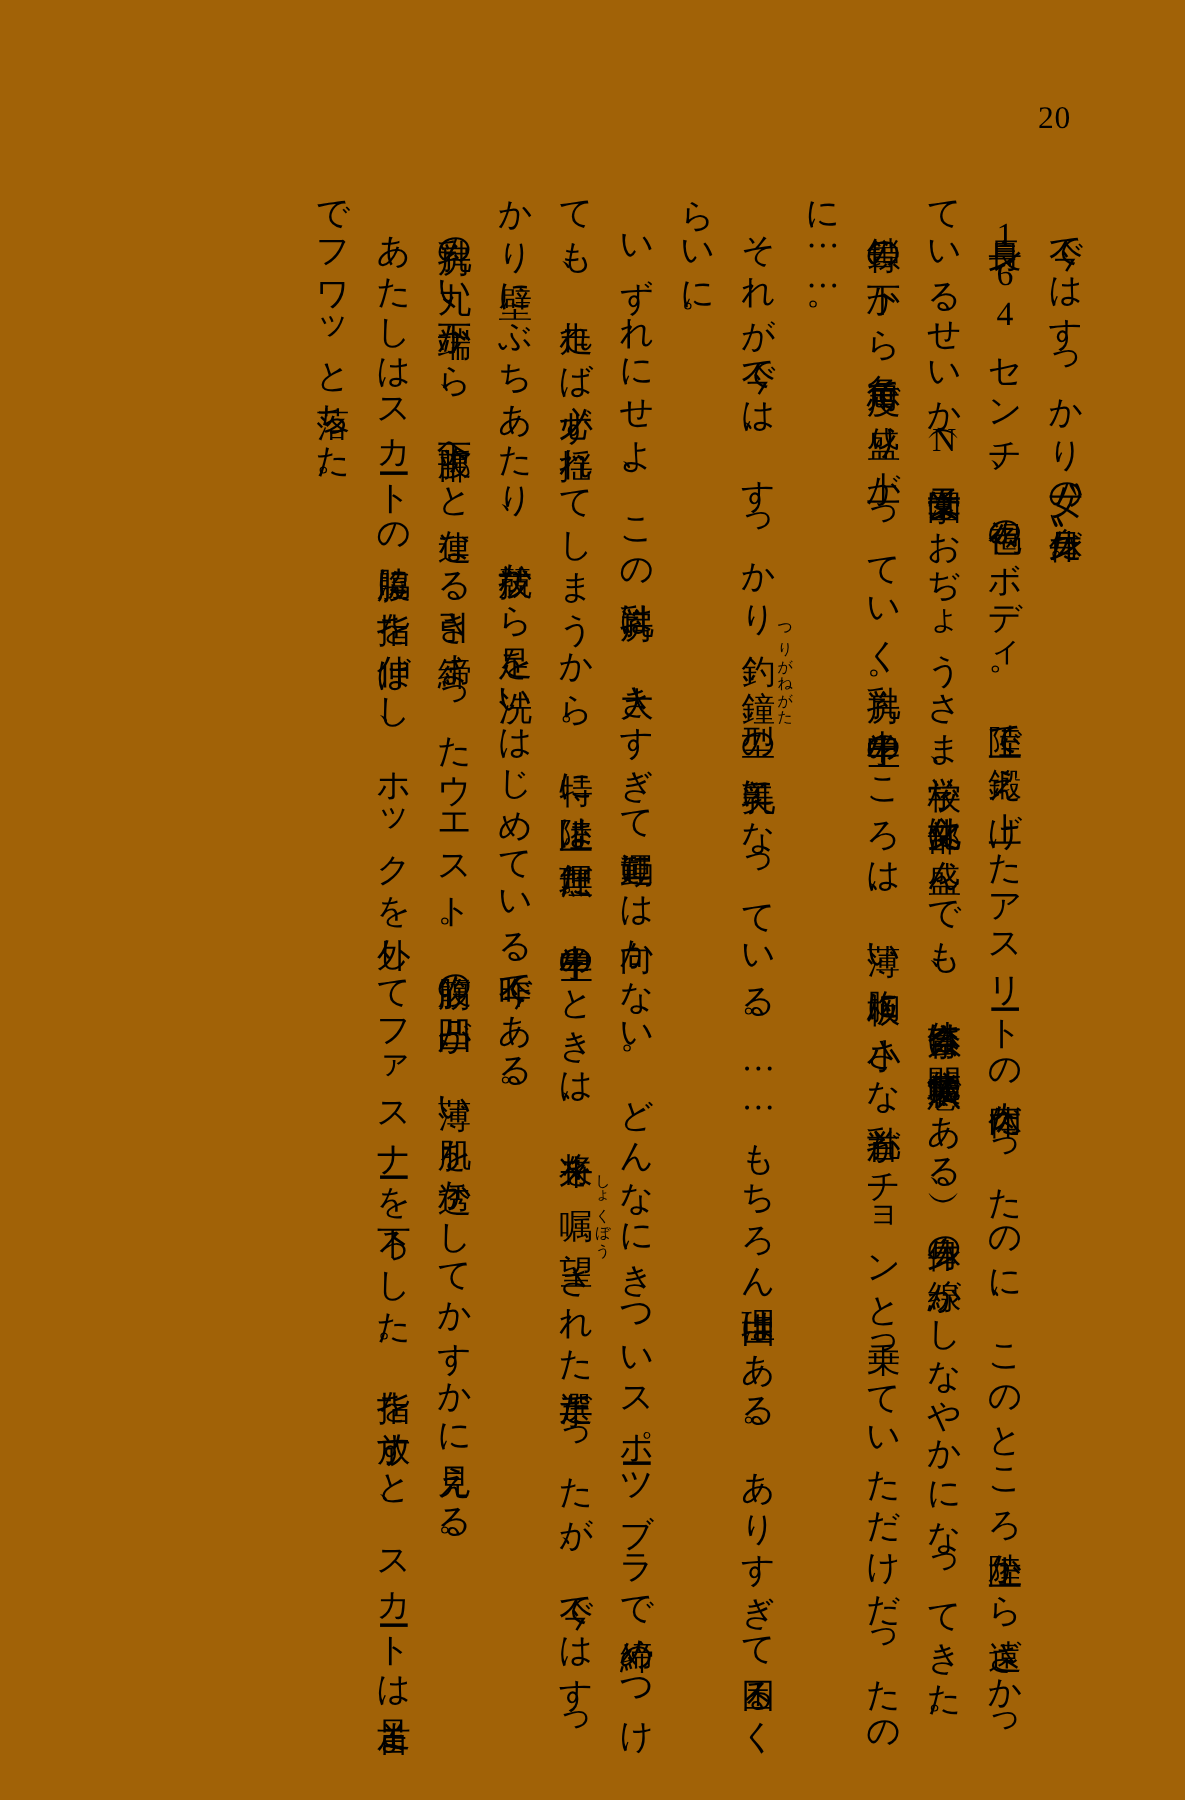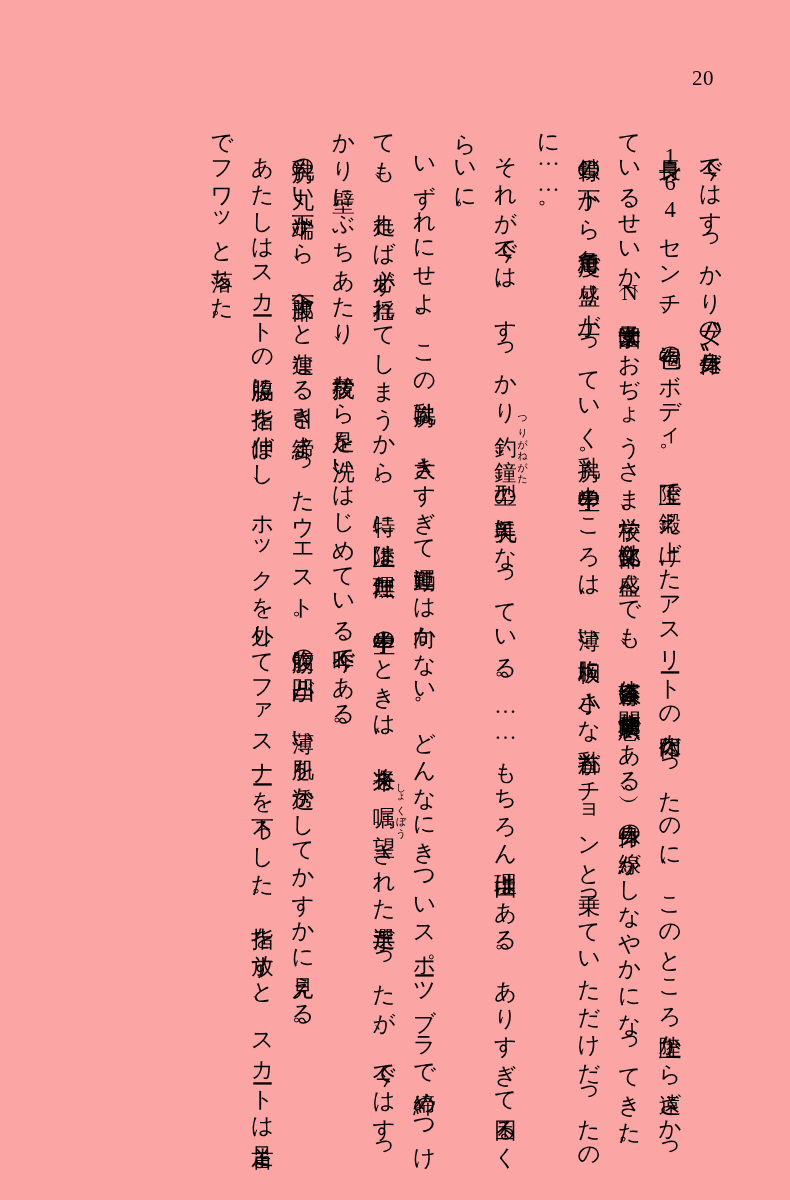--- a/index.html
+++ b/index.html
@@ -4,21 +4,21 @@
 <style>
   html, body {
     margin: 0;
     padding: 0;
     background: #ffffff;
   }
   .page {
     position: relative;
     width: 790px;
     height: 1200px;
-    background: #fca5a5;
+    background: #a16207;
     overflow: hidden;
     font-family: "Liberation Serif", "DejaVu Serif", serif;
     color: #000000;
   }
   .page-number {
     position: absolute;
     top: 66px;
     right: 76px;
     font-size: 21px;
     font-family: "Liberation Serif", "DejaVu Serif", serif;

